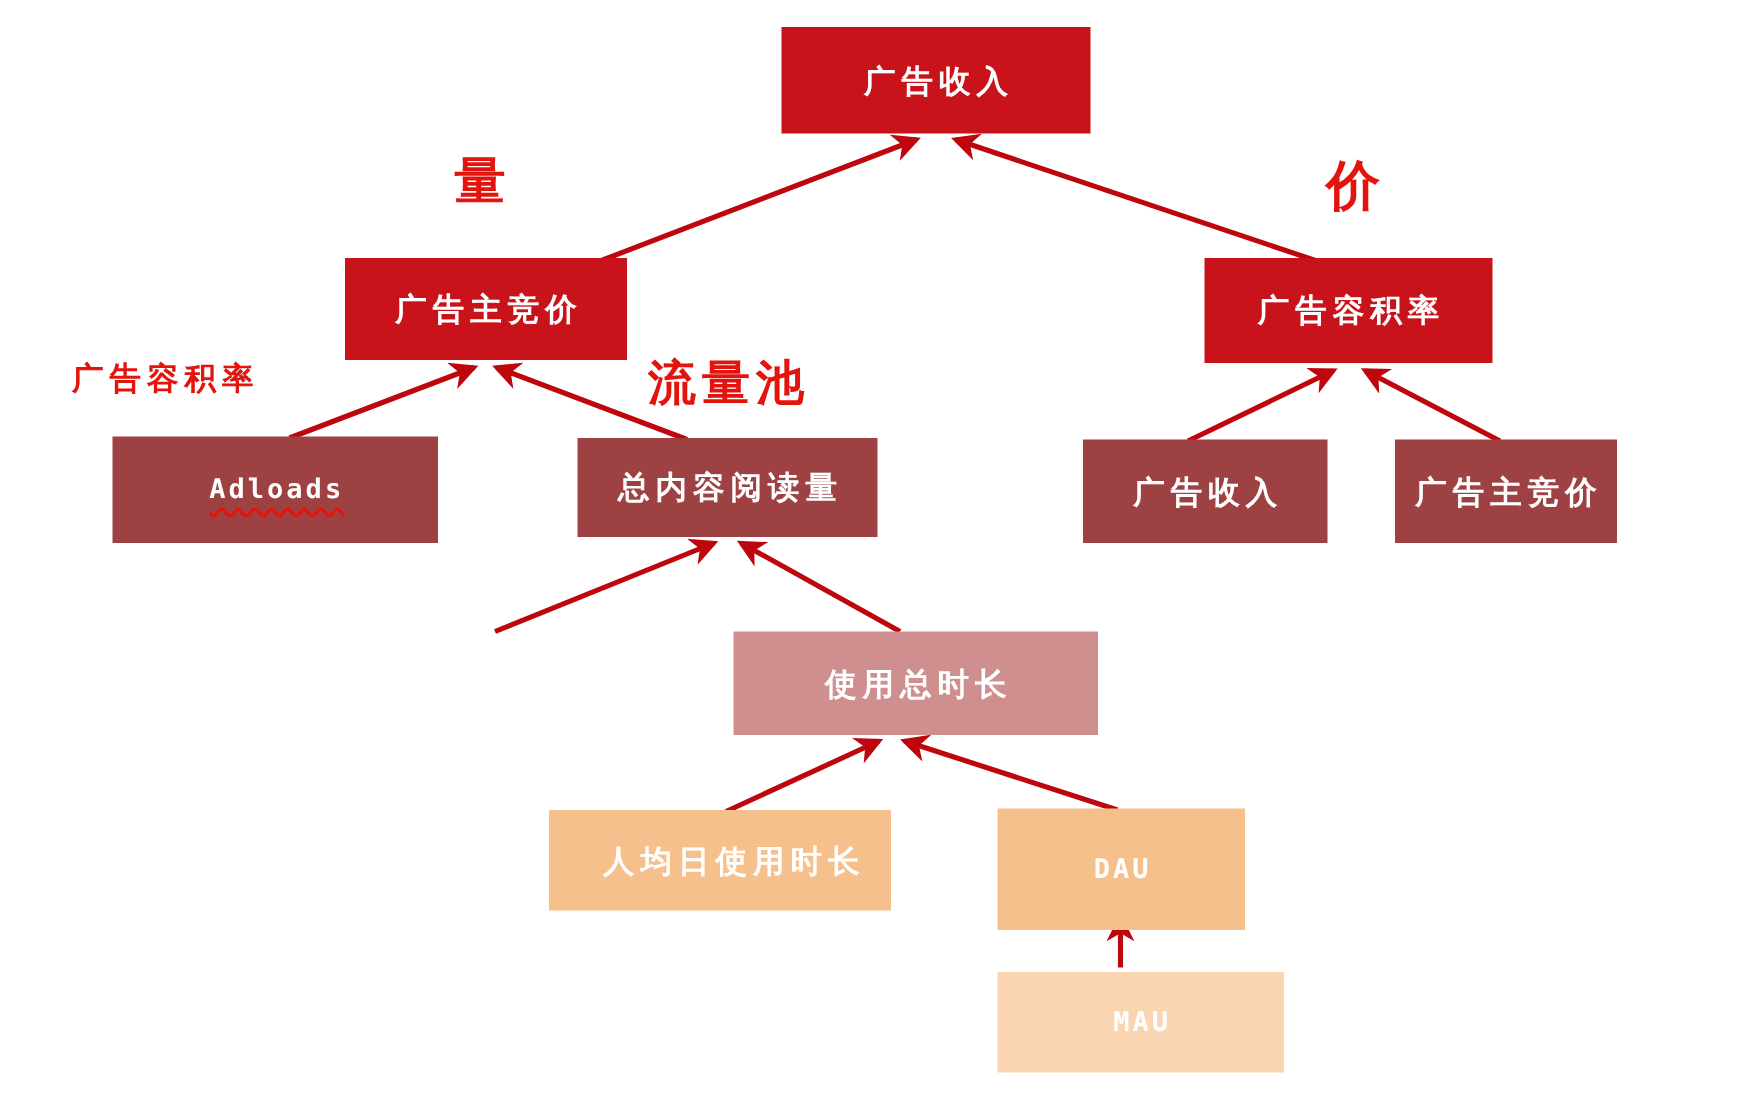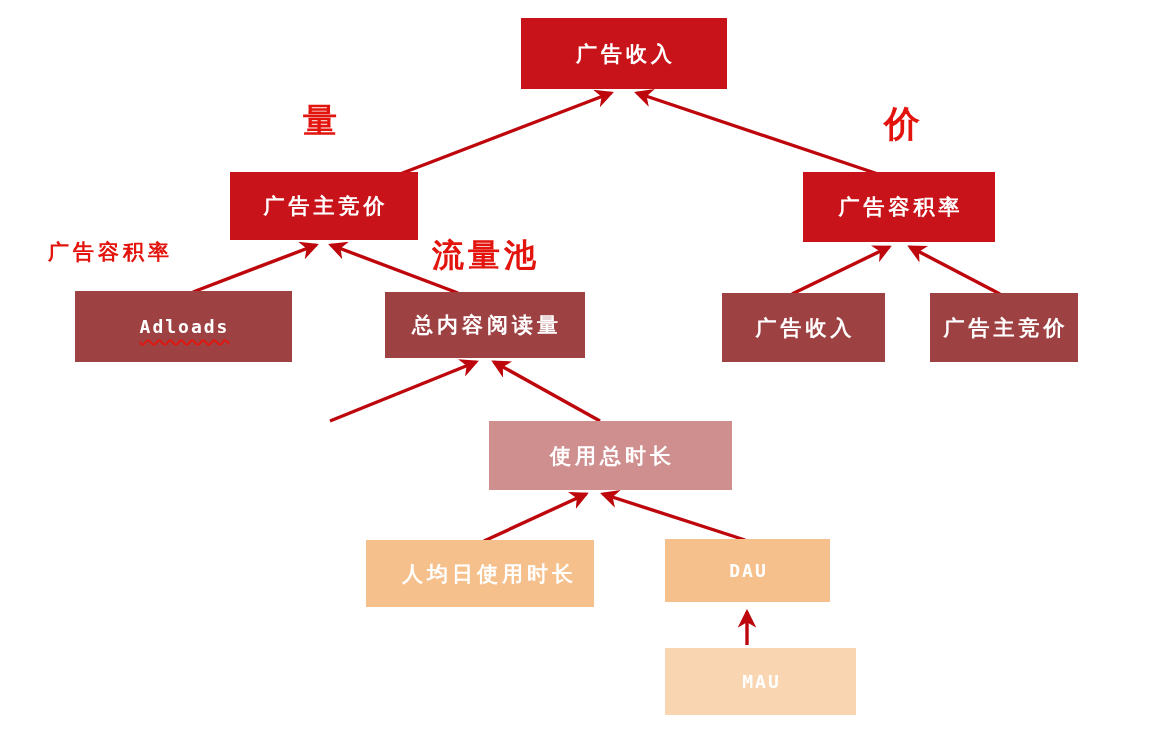--- a/index.html
+++ b/index.html
@@ -56,21 +56,21 @@
   #n-ad-revenue            { left: 521px; top: 18px;  width: 206px; height: 71px; }
   #n-ad-impressions        { left: 230px; top: 172px; width: 188px; height: 68px; }
   #n-avg-ad-price          { left: 803px; top: 172px; width: 192px; height: 70px; }
   #n-adloads               { left: 75px;  top: 291px; width: 217px; height: 71px; }
   #n-total-content-reads   { left: 385px; top: 292px; width: 200px; height: 66px; }
   #n-base-price            { left: 722px; top: 293px; width: 163px; height: 69px; }
   #n-advertiser-bid        { left: 930px; top: 293px; width: 148px; height: 69px; }
   #n-feeds-per-unit-time   { left: 195px; top: 421px; width: 210px; height: 67px; }
   #n-total-usage-time      { left: 473px; top: 421px; width: 243px; height: 69px; }
   #n-daily-usage-per-user  { left: 366px; top: 540px; width: 213px; height: 67px; }
-  #n-dau                   { left: 665px; top: 539px; width: 165px; height: 63px; }
+  #n-dau                   { left: 665px; top: 539px; width: 165px; height: 81px; }
   #n-mau                   { left: 665px; top: 648px; width: 191px; height: 67px; }
   
   #el-volume        { left: 303px; top: 98px;  font-size: 34px; }
   #el-price         { left: 884px; top: 100px; font-size: 36px; }
   #el-ad-load-ratio { left: 48px;  top: 238px; font-size: 21px; }
   #el-traffic-pool  { left: 432px; top: 234px; font-size: 32px; }
 </style>
 </head>
 <body>
 

